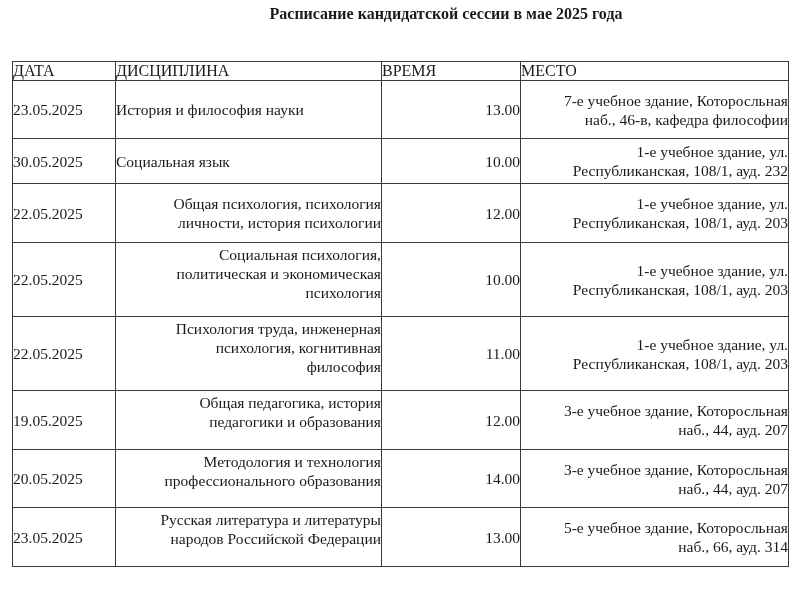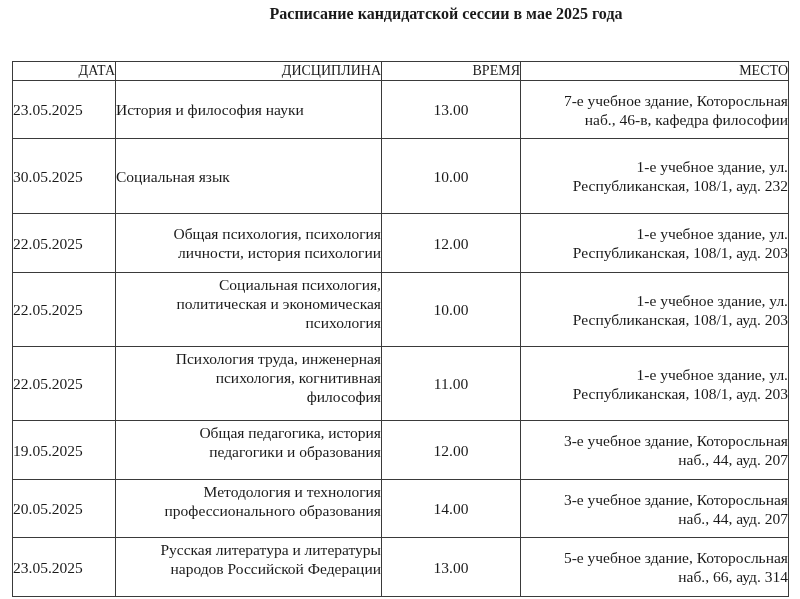--- a/index.html
+++ b/index.html
@@ -37,27 +37,27 @@
       line-height: 19px;
     }
     table.schedule td, table.schedule th {
       border: 1px solid #3a3a3a;
       padding: 0;
       font-weight: normal;
       vertical-align: middle;
     }
     table.schedule th {
       height: 18px;
-      text-align: right;
-      font-size: 14px;
+      text-align: left;
+      font-size: 16px;
       line-height: 18px;
     }
     td.c-date { text-align: left; }
     td.c-disc { text-align: left; padding-left: 6px; padding-right: 4px; }
-    td.c-time { text-align: center; }
+    td.c-time { text-align: right; }
     td.c-place { text-align: center; vertical-align: top; padding-top: 2px; }
     td.c-disc.top { vertical-align: top; padding-top: 2px; }
     .line { display: block; white-space: nowrap; text-align: right; }
   </style>
 </head>
 <body>
 
 <div class="title">Расписание кандидатской сессии в мае 2025 года</div>
 
 <table class="schedule">
@@ -80,21 +80,21 @@
     <tr style="height:58px">
       <td class="c-date">23.05.2025</td>
       <td class="c-disc">История и философия науки</td>
       <td class="c-time">13.00</td>
       <td class="c-place">
         <span class="line">7-е учебное здание, Которосльная</span>
         <span class="line">наб., 46-в, кафедра философии</span>
       </td>
     </tr>
 
-    <tr style="height:75px">
+    <tr style="height:45px">
       <td class="c-date">30.05.2025</td>
       <td class="c-disc">Социальная язык</td>
       <td class="c-time">10.00</td>
       <td class="c-place">
         <span class="line">1-е учебное здание, ул.</span>
         <span class="line">Республиканская, 108/1, ауд. 232</span>
       </td>
     </tr>
 
     <tr style="height:59px">

